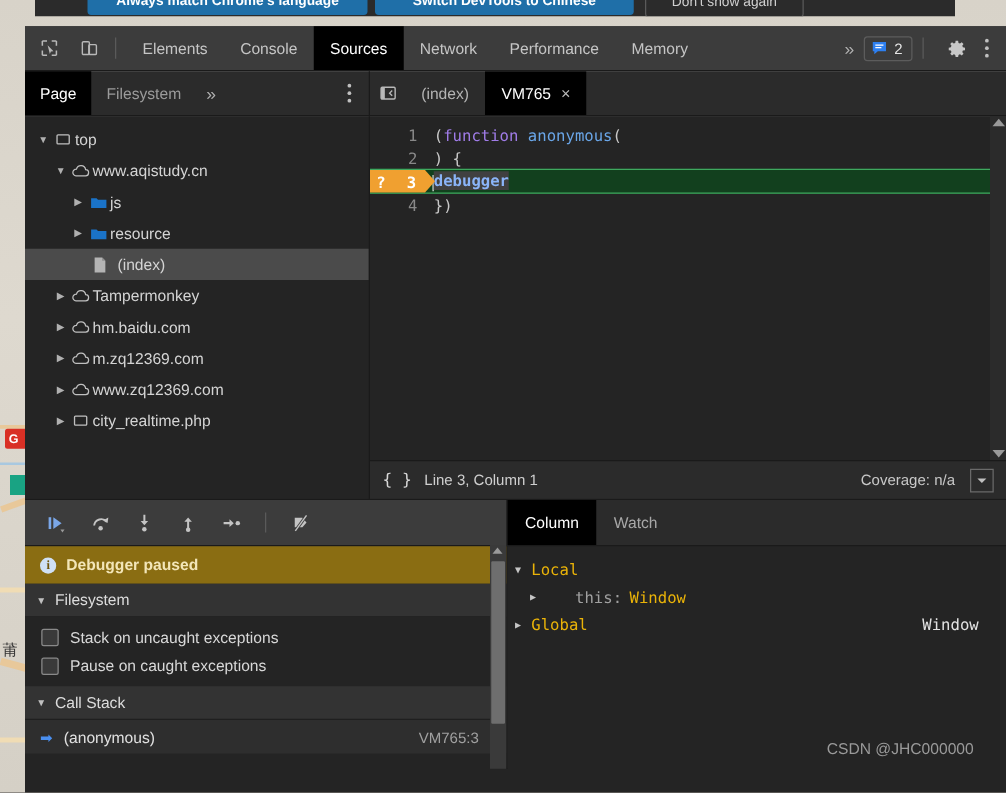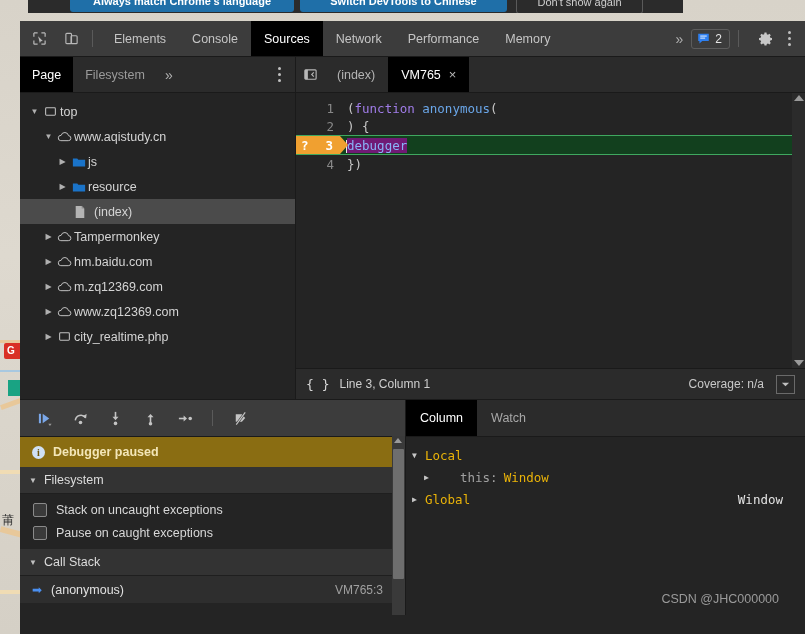--- a/index.html
+++ b/index.html
@@ -22,21 +22,21 @@
   .right-strip{position:absolute;right:0;top:0;width:26px;height:634px;overflow:hidden;}
   .gbox{position:absolute;left:4px;width:20px;height:16px;background:#d93025;border-radius:2px;}
   .gbox span{color:#fff;font-size:10px;line-height:16px;padding-left:3px;font-weight:bold;}
   .tealbox{position:absolute;left:8px;width:14px;height:16px;background:#19a383;}
   .cjk{position:absolute;left:2px;font-size:12px;color:#333;font-family:"DejaVu Sans",sans-serif;}
   .rt-cjk{position:absolute;font-size:13px;color:#222;font-family:"DejaVu Sans",sans-serif;}
   .rt-red{position:absolute;height:1px;background:#d33;}
   .rt-ico{position:absolute;width:14px;height:14px;border:1px solid #888;background:#fff;}
 
   
-  .banner{position:absolute;left:28px;top:0;width:655px;height:13px;
+  .banner{position:absolute;left:28px;top:0;width:736px;height:13px;
           background:#2b2b2b;overflow:hidden;}
   .bbtn{position:absolute;top:-10px;height:22px;border-radius:3px;
         background:#1f6fa8;color:#fff;font-size:11px;font-weight:bold;
         line-height:22px;text-align:center;white-space:nowrap;overflow:hidden;}
   .bbtn.ghost{background:transparent;border:1px solid #5a5a5a;color:#cfcfcf;font-weight:normal;}
 
   
   .devtools{position:absolute;left:20px;top:21px;width:785px;height:621px;
             background:#242424;color:#d0d0d0;}
 
@@ -94,21 +94,21 @@
   .cline.hl{background:#12401e;border-top:1px solid #3fa85f;border-bottom:1px solid #3fa85f;}
   .lnum{width:38px;text-align:right;padding-right:7px;color:#888;flex:none;user-select:none;}
   .cline.hl .lnum{color:#fff;font-weight:bold;}
   .ctext{padding-left:6px;white-space:pre;}
   .bpmark{position:absolute;left:0;top:0;height:18px;width:44px;background:#f0a030;
           color:#fff;font-weight:bold;display:flex;align-items:center;
           justify-content:space-between;padding:0 7px 0 5px;box-sizing:border-box;}
   .bpmark::after{content:"";position:absolute;right:-8px;top:0;border-left:8px solid #f0a030;
           border-top:9px solid transparent;border-bottom:9px solid transparent;}
   .kw{color:#a07ce8;} .fn{color:#6aa6e8;} .pn{color:#c8c8c8;}
-  .dbg{color:#8ab4f8;background:#701a75;}
+  .dbg{color:#8ab4f8;background:#404040;font-weight:bold;}
   .cursor{display:inline-block;width:1px;height:13px;background:#e8e8e8;
           vertical-align:middle;margin-left:-1px;}
 
   .vscroll{position:absolute;right:0;top:0;width:13px;height:100%;background:#2b2b2b;
            display:flex;flex-direction:column;justify-content:space-between;align-items:center;
            padding:2px 0;box-sizing:border-box;cursor:pointer;}
   .arrw{width:0;height:0;}
   .arrw.up{border-left:5px solid transparent;border-right:5px solid transparent;border-bottom:6px solid #9a9a9a;}
   .arrw.dn{border-left:5px solid transparent;border-right:5px solid transparent;border-top:6px solid #9a9a9a;}
 

